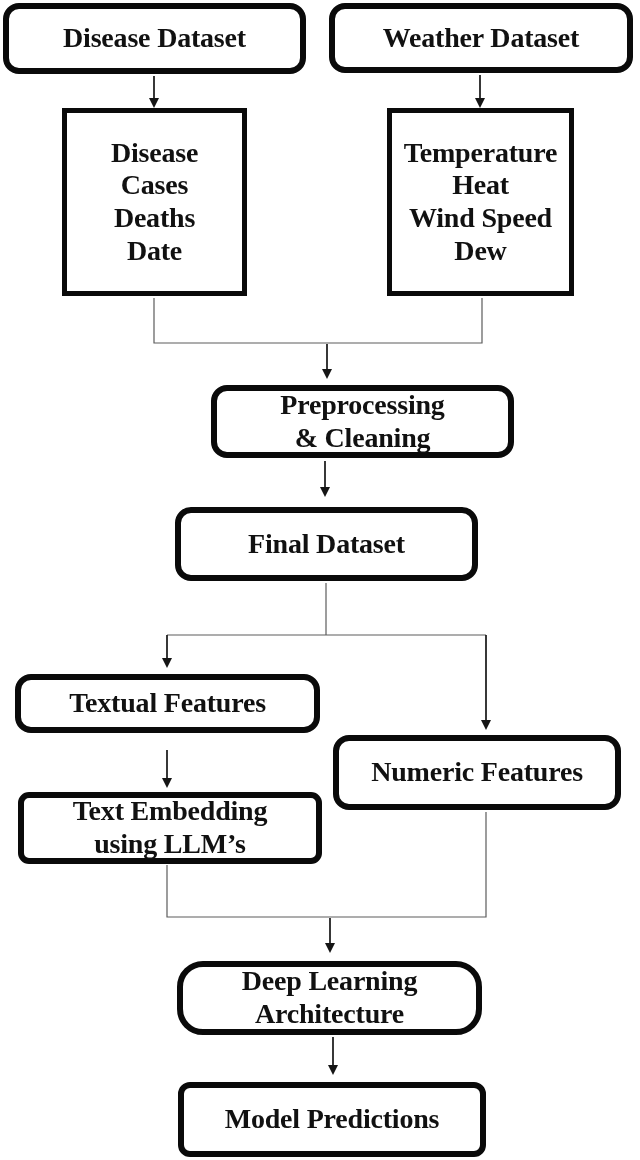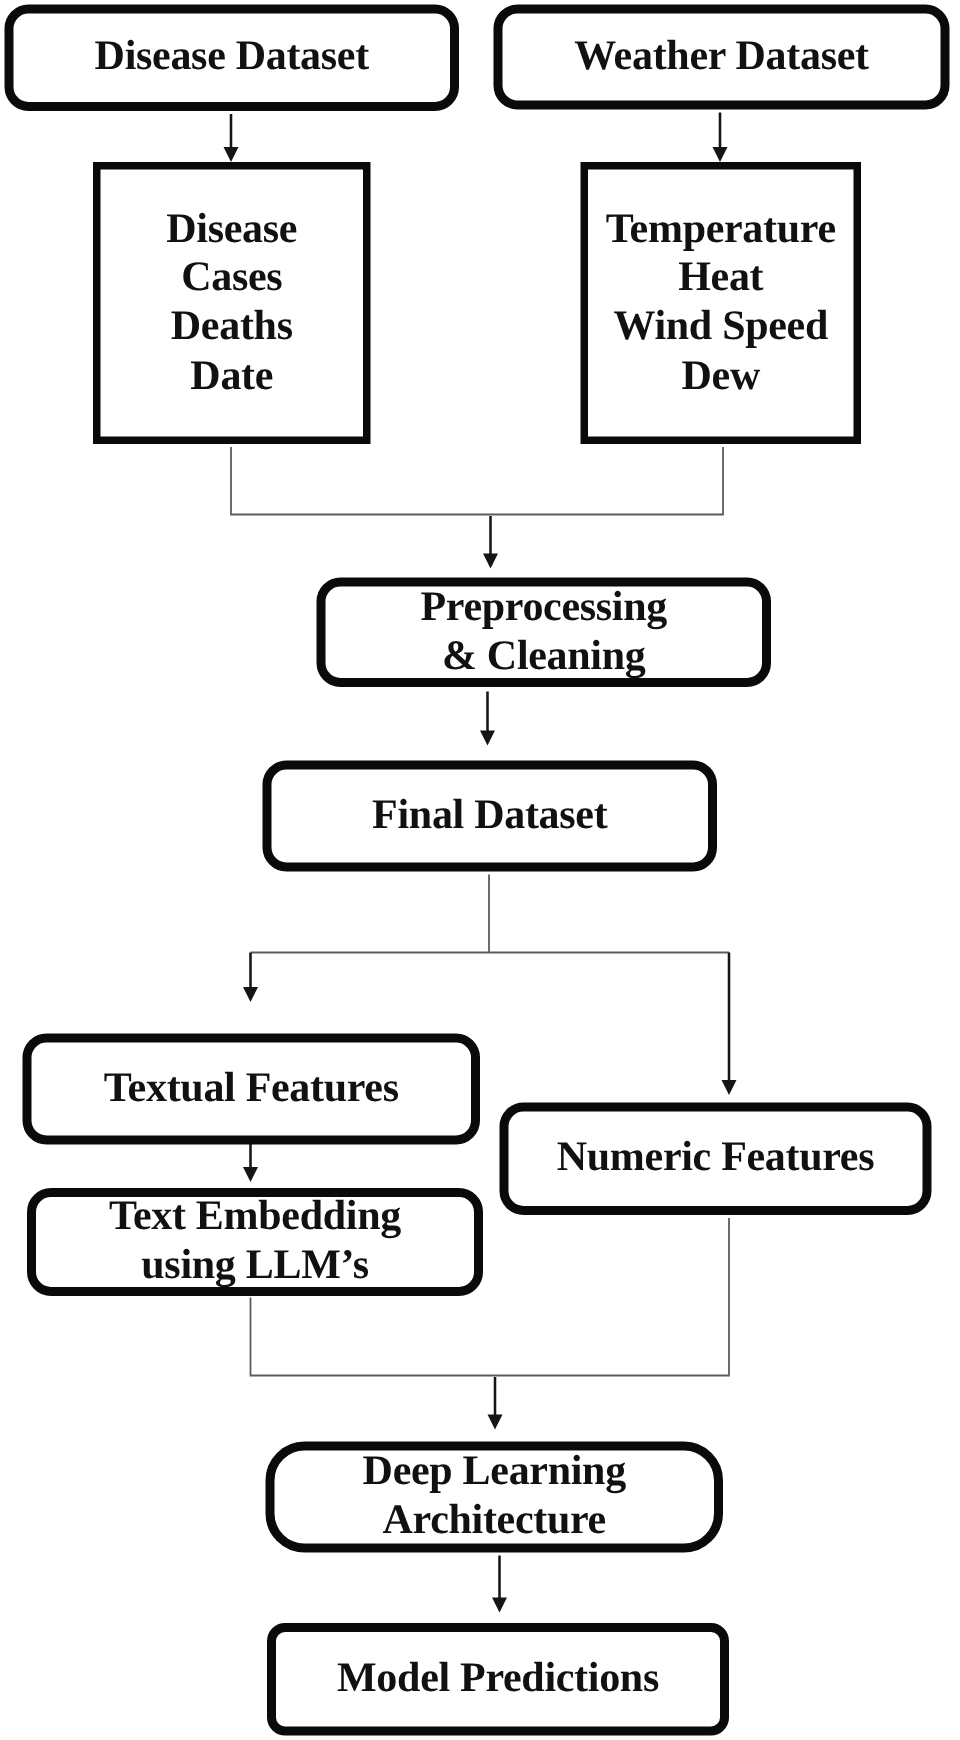--- a/index.html
+++ b/index.html
@@ -140,29 +140,29 @@
 
   <div class="node rounded" style="left:175px; top:385px; width:303px; height:73px;margin-left:36px;">
     <span class="label">Preprocessing
 &amp; Cleaning</span>
   </div>
 
   <div class="node rounded" style="left:175px; top:507px; width:303px; height:74px;">
     <span class="label">Final Dataset</span>
   </div>
 
-  <div class="node rounded" style="left:15px; top:674px; width:305px; height:74px;margin-top:15px;">
+  <div class="node rounded" style="left:15px; top:674px; width:305px; height:59px;">
     <span class="label">Textual Features</span>
   </div>
 
   <div class="node rounded" style="left:333px; top:735px; width:288px; height:75px;">
     <span class="label">Numeric Features</span>
   </div>
 
-  <div class="node rounded" style="left:18px; top:792px; width:304px; height:72px;">
+  <div class="node rounded" style="left:18px; top:792px; width:304px; height:72px;border-radius:11px;">
     <span class="label">Text Embedding
 using LLM’s</span>
   </div>
 
   <div class="node rounded" style="left:177px; top:961px; width:305px; height:74px;border-radius:26px;">
     <span class="label">Deep Learning
 Architecture</span>
   </div>
 
   <div class="node rounded" style="left:178px; top:1082px; width:308px; height:75px;border-radius:12px;">

